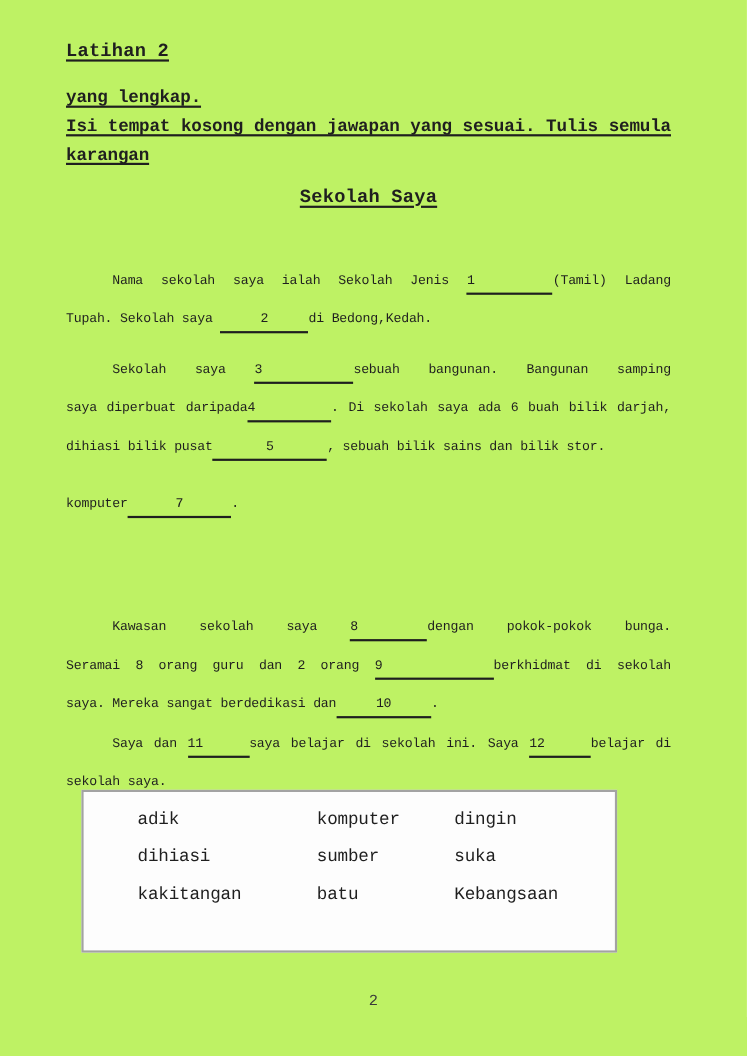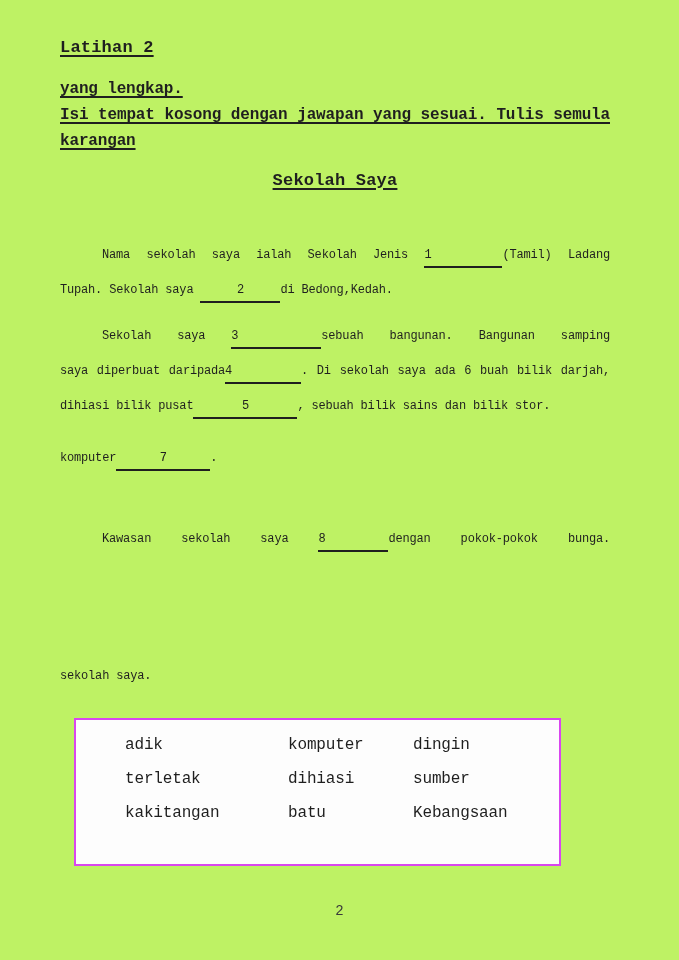--- a/index.html
+++ b/index.html
@@ -45,21 +45,21 @@
     text-decoration-thickness: 2px;
     text-underline-offset: 3px;
     letter-spacing: .2px;
   }
 
   
   .para { position: absolute; left: 60px; width: 550px; }
   .para-1 { top: 238px; }
   .para-2 { top: 319px; }
   .para-3 { top: 441px; }
-  .para-4 { top: 522px; }
+  .para-4 { top: 553px; }
   .para-5 { top: 659px; }
   .line {
     font-size: 12px;
     line-height: 35px;
     letter-spacing: -0.015em;
     white-space: normal;
   }
   .line.just { text-align: justify; text-align-last: justify; }
   .line.indent { text-indent: 42px; }
   .blank {
@@ -70,21 +70,21 @@
     text-indent: 0;
     vertical-align: baseline;
   }
 
   
   .word-bank {
     position: absolute;
     top: 718px; left: 74px;
     width: 487px; height: 148px;
     box-sizing: border-box;
-    border: 2px solid #d946ef;
+    border: 2px solid #a3a3a3;
     background: #fdfdfd;
     display: grid;
     grid-template-columns: 163px 125px 1fr;
     grid-auto-rows: 34px;
     align-items: center;
     padding: 8px 0 0 49px;
   }
   .word-bank-cell { font-size: 16px; letter-spacing: -0.01em; }
 
   .page-number {
@@ -116,33 +116,36 @@
       <div class="para para-2">
         <div class="line just indent"><span>Sekolah saya </span><span class="blank" style="width: 90px;">3</span><span>sebuah bangunan. Bangunan samping</span></div>
         <div class="line just"><span>saya diperbuat daripada</span><span class="blank" style="width: 76px;">4</span><span>. Di sekolah saya ada 6 buah bilik darjah,</span></div>
         <div class="line"><span>dihiasi bilik pusat</span><span class="blank" style="width: 104px;">5</span><span>, sebuah bilik sains dan bilik stor.</span></div>
       </div>
       <div class="para para-3">
         <div class="line"><span>komputer</span><span class="blank" style="width: 94px;">7</span><span>.</span></div>
       </div>
       <div class="para para-4">
         <div class="line just indent"><span>Kawasan sekolah saya </span><span class="blank" style="width: 70px;">8</span><span>dengan pokok-pokok bunga.</span></div>
+        <div class="line just"><span>Seramai 8 orang guru dan 2 orang </span><span class="blank" style="width: 108px;">9</span><span>berkhidmat di sekolah</span></div>
+        <div class="line"><span>saya. Mereka sangat berdedikasi dan</span><span class="blank" style="width: 86px;">10</span><span>.</span></div>
       </div>
       <div class="para para-5">
+        <div class="line just indent"><span>Saya dan </span><span class="blank" style="width: 56px;">11</span><span>saya belajar di sekolah ini. Saya </span><span class="blank" style="width: 56px;">12</span><span>belajar di</span></div>
         <div class="line"><span>sekolah saya.</span></div>
       </div>
     </div>
 
   <div class="word-bank" id="word-bank">
       <div class="word-bank-cell">adik</div>
       <div class="word-bank-cell">komputer</div>
       <div class="word-bank-cell">dingin</div>
-      <div class="word-bank-cell">terletak</div>
       <div class="word-bank-cell">dihiasi</div>
       <div class="word-bank-cell">sumber</div>
+      <div class="word-bank-cell">suka</div>
       <div class="word-bank-cell">kakitangan</div>
       <div class="word-bank-cell">batu</div>
       <div class="word-bank-cell">Kebangsaan</div>
     </div>
 
   <div class="page-number">2</div>
 
 </div>
 
 </body></html>

